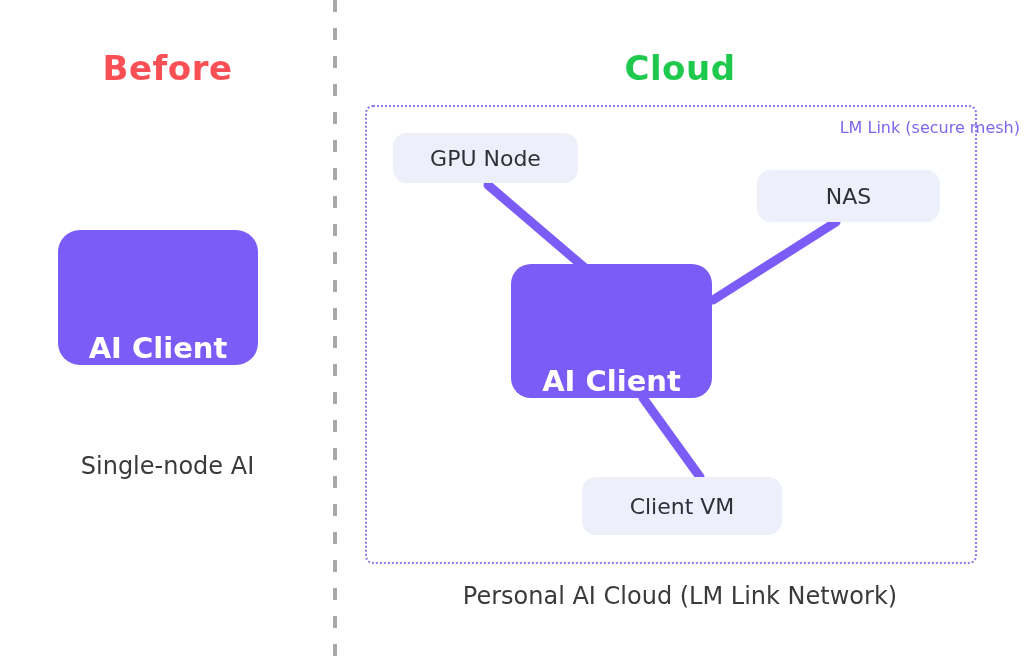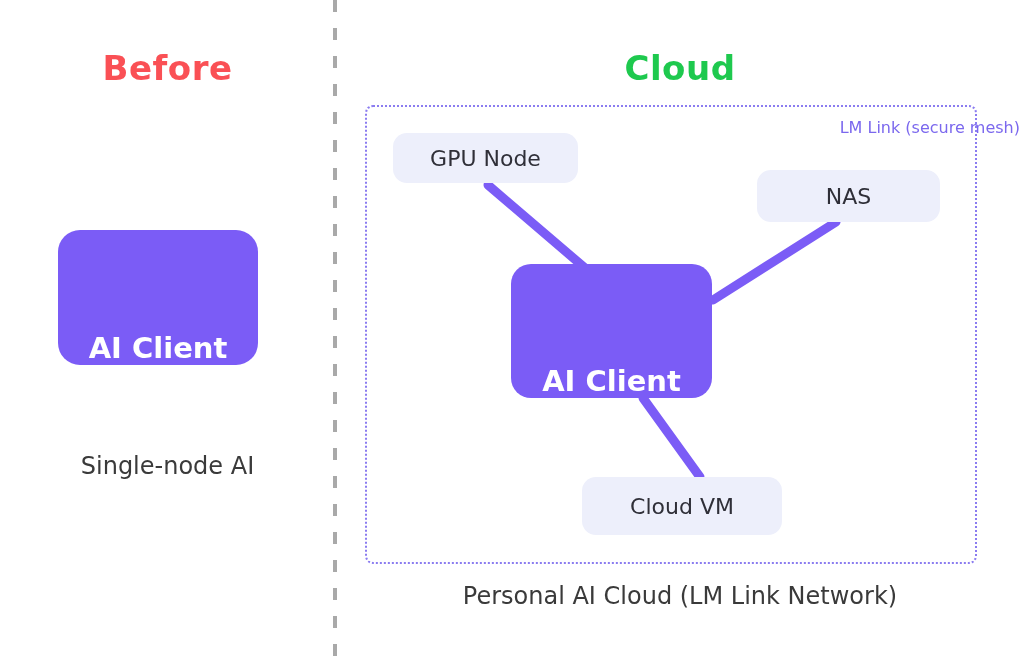--- a/index.html
+++ b/index.html
@@ -169,18 +169,18 @@
 
   <div class="light-node nas-node">
     <span>NAS</span>
   </div>
 
   <div class="purple-node after-ai-client">
     <span>AI Client</span>
   </div>
 
   <div class="light-node cloud-vm-node">
-    <span>Cloud VM</span>
+    <span>Client VM</span>
   </div>
 
   <div class="caption after-caption">Personal AI Cloud (LM Link Network)</div>
 
 </div>
 
 </body></html>

